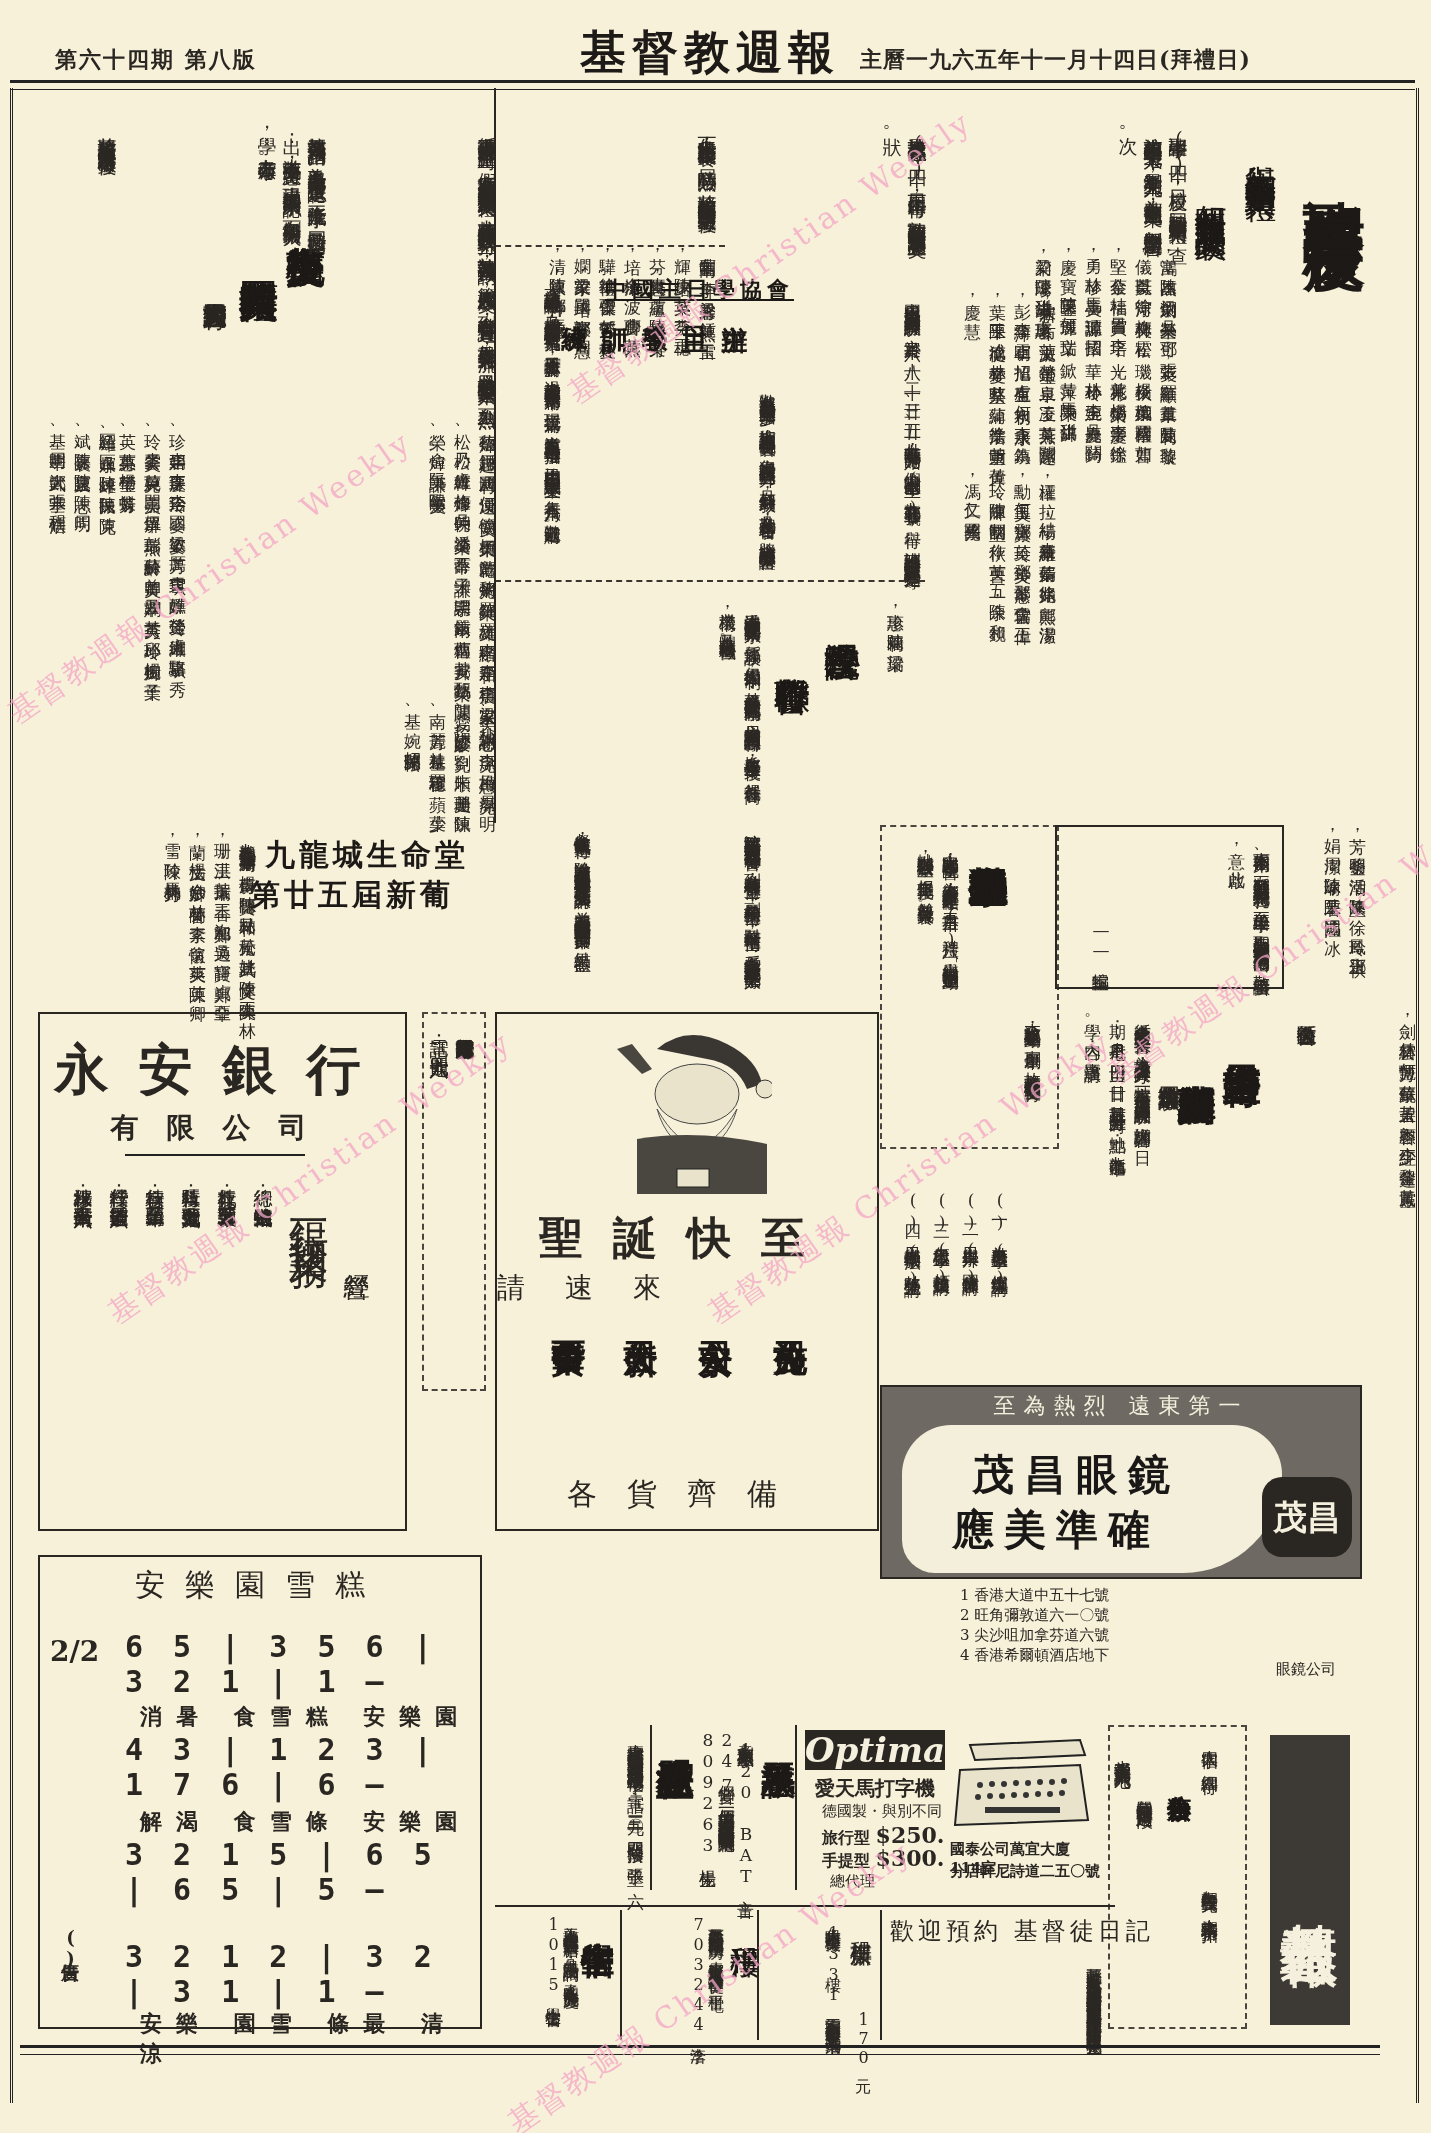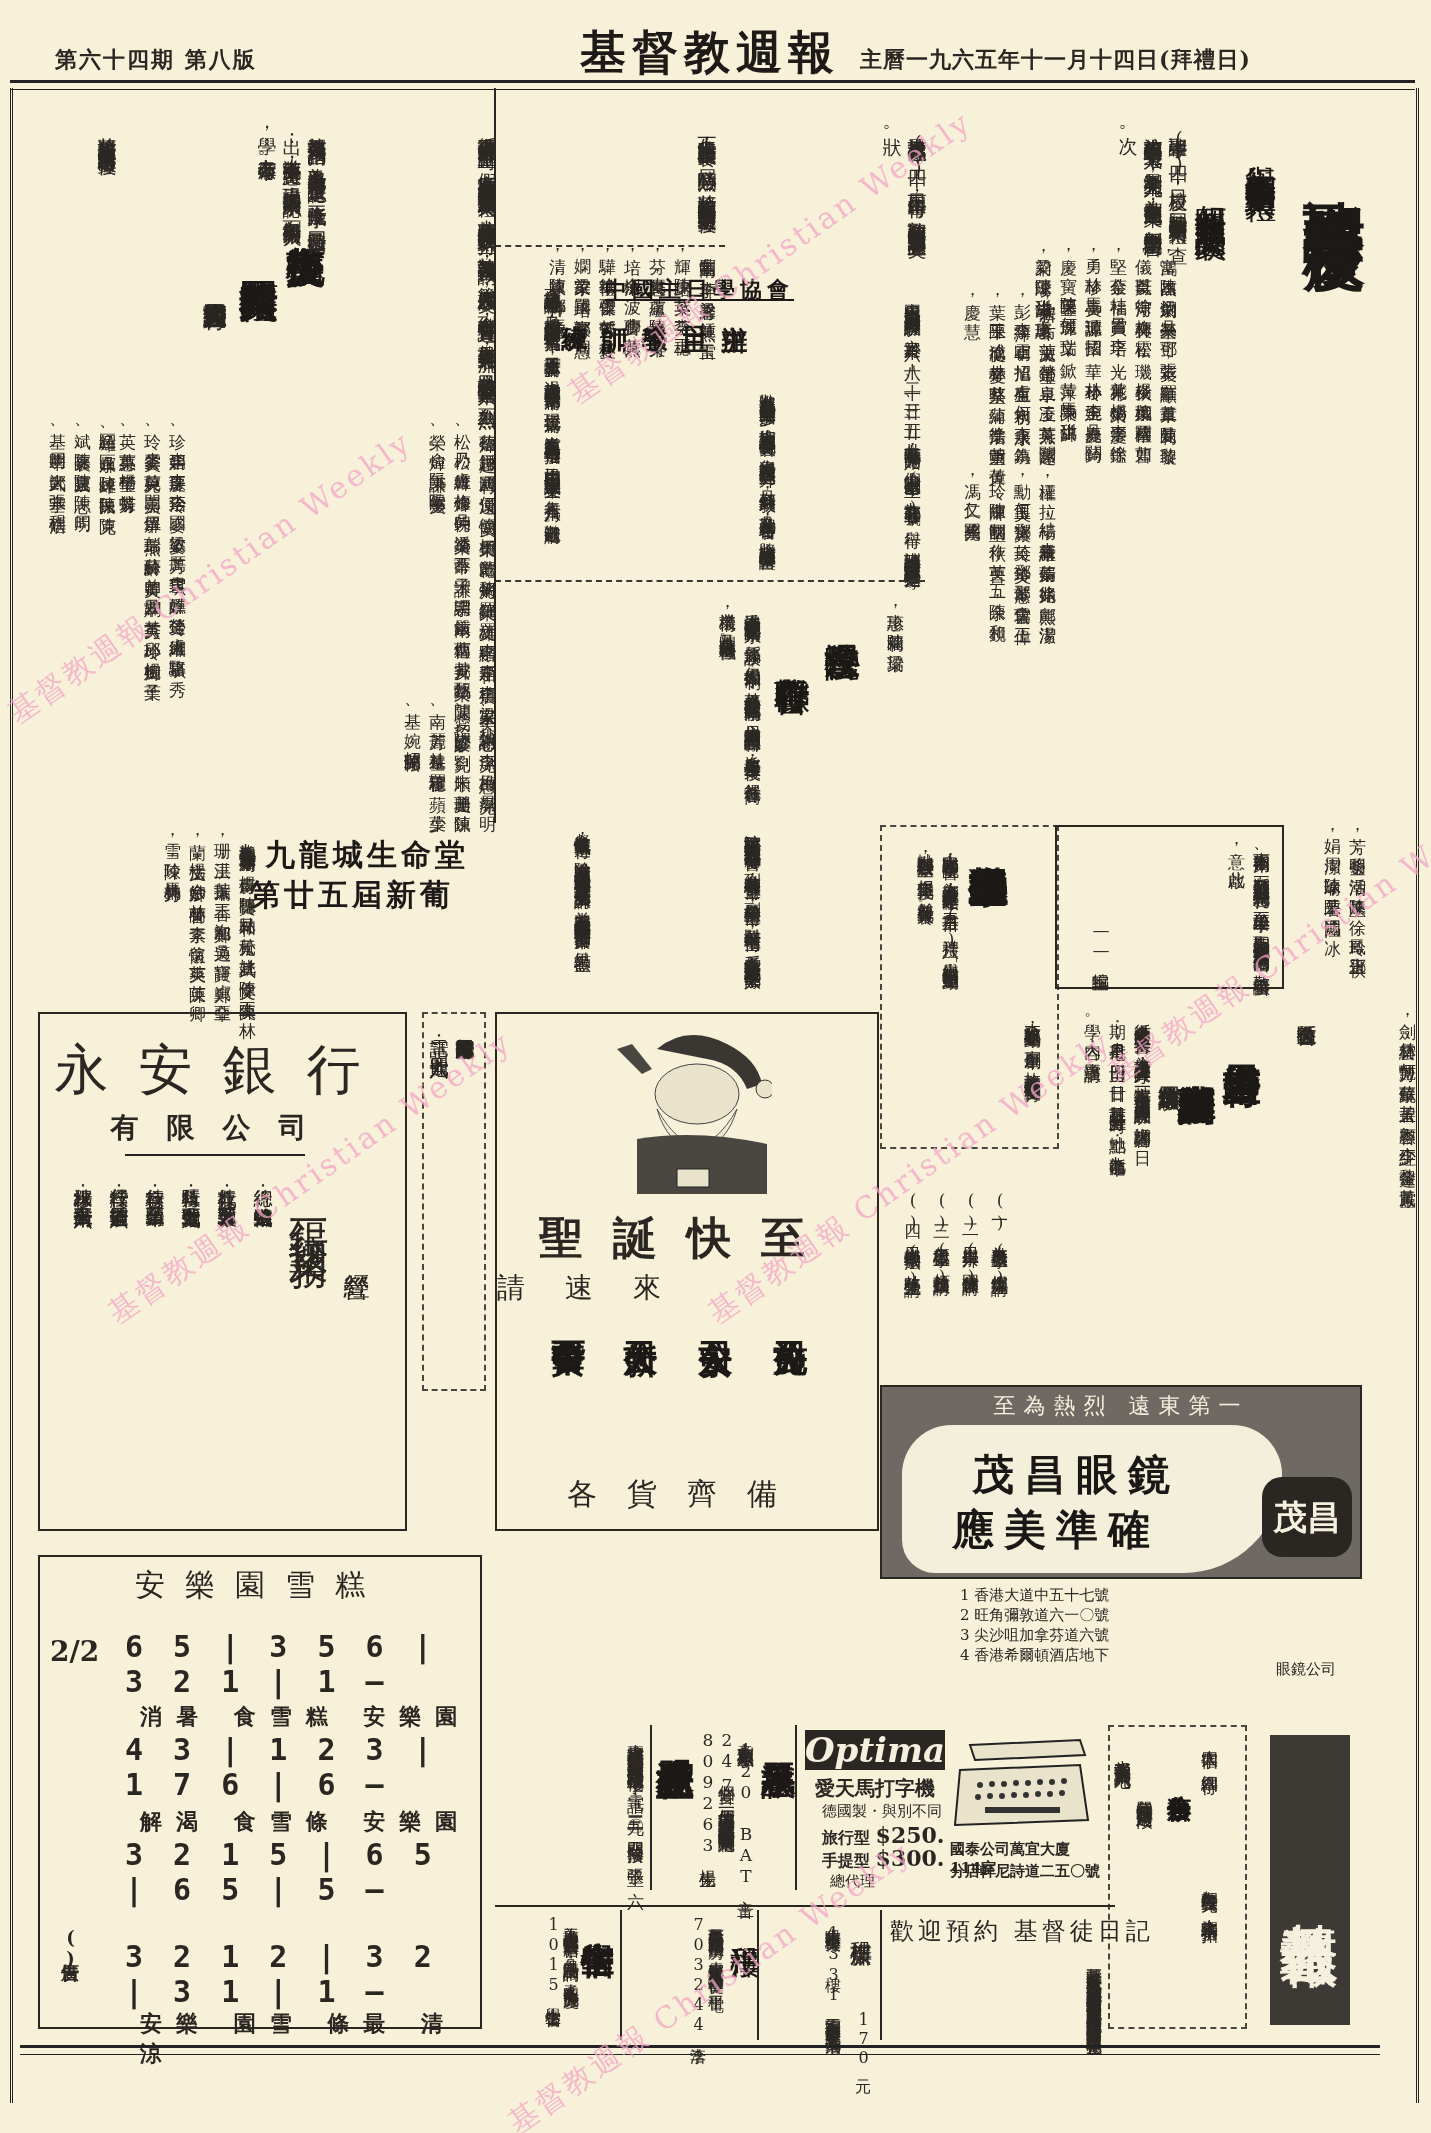--- a/index.html
+++ b/index.html
@@ -103,21 +103,21 @@
 <div class="abs v col" style="left:1335px;top:1010px;height:200px;width:85px;font-size:17px;">劍，林綺雲，何艷芳，蘇鏡華，黃碧玉，顏容杏，李少紅，黎金蓮，黃鳳靈。</div>
 <div class="abs v col" style="left:1055px;top:1010px;height:140px;width:100px;font-size:17px;">循道公會香港教區青年事工委員會，為培育該會主日學師資人才，特定本年十一月份舉辦一連四次之主日學師範訓練班，詳細內容如下：日期：本月七日，十四日，廿一日，廿八日下午二時卅分至五時。地點：九龍循道中學。內容：專題演講</div>
 <div class="abs" style="left:900px;top:1190px;display:flex;flex-direction:row-reverse;gap:4px;">
   <div class="v col" style="font-size:17px;height:150px;">(一)為甚麼教主日學(倪鑑輝先生講)</div>
   <div class="v col" style="font-size:17px;height:150px;">(二)主日學與崇拜(文國偉牧師講)</div>
   <div class="v col" style="font-size:17px;height:150px;">(三)怎樣教主日學(栢美蝶姑娘講)</div>
   <div class="v col" style="font-size:17px;height:150px;">(四)主日學輔助教學法(林務堅先生講)。</div>
 </div>
 
 <div class="abs box" style="left:38px;top:1012px;width:365px;height:515px;">
-  <div style="position:absolute;left:0;right:0;top:20px;text-align:center;font-size:54px;font-weight:normal;letter-spacing:30px;direction:rtl;">永安銀行</div>
+  <div style="position:absolute;left:0;right:0;top:20px;text-align:center;font-size:54px;font-weight:bold;letter-spacing:30px;direction:rtl;">永安銀行</div>
   <div style="position:absolute;left:0;right:0;top:95px;text-align:center;font-size:28px;font-weight:bold;letter-spacing:28px;direction:rtl;">有限公司</div>
   <div style="position:absolute;left:85px;right:100px;top:140px;border-top:2px solid #222;"></div>
   <div class="v" style="position:absolute;left:300px;top:240px;font-size:26px;">經營</div>
   <div class="v" style="position:absolute;left:245px;top:175px;font-size:40px;line-height:48px;letter-spacing:6px;">銀行一切業務</div>
   <div style="position:absolute;left:30px;top:160px;display:flex;flex-direction:row-reverse;gap:8px;">
     <div class="v" style="font-size:19px;line-height:28px;"><span>總行</span>：<span>德輔道中式拾式號</span></div>
     <div class="v" style="font-size:19px;line-height:28px;"><span>九龍枝行</span>：<span>彌敦道三五一至三五三號</span></div>
     <div class="v" style="font-size:19px;line-height:28px;"><span>旺角枝行</span>：<span>彌敦道六九九至七〇一號</span></div>
     <div class="v" style="font-size:19px;line-height:28px;"><span>官塘枝行</span>：<span>牛頭角三〇一至三〇三號</span></div>
     <div class="v" style="font-size:19px;line-height:28px;"><span>灣仔枝行</span>：<span>莊士頓道一六四號</span></div>

